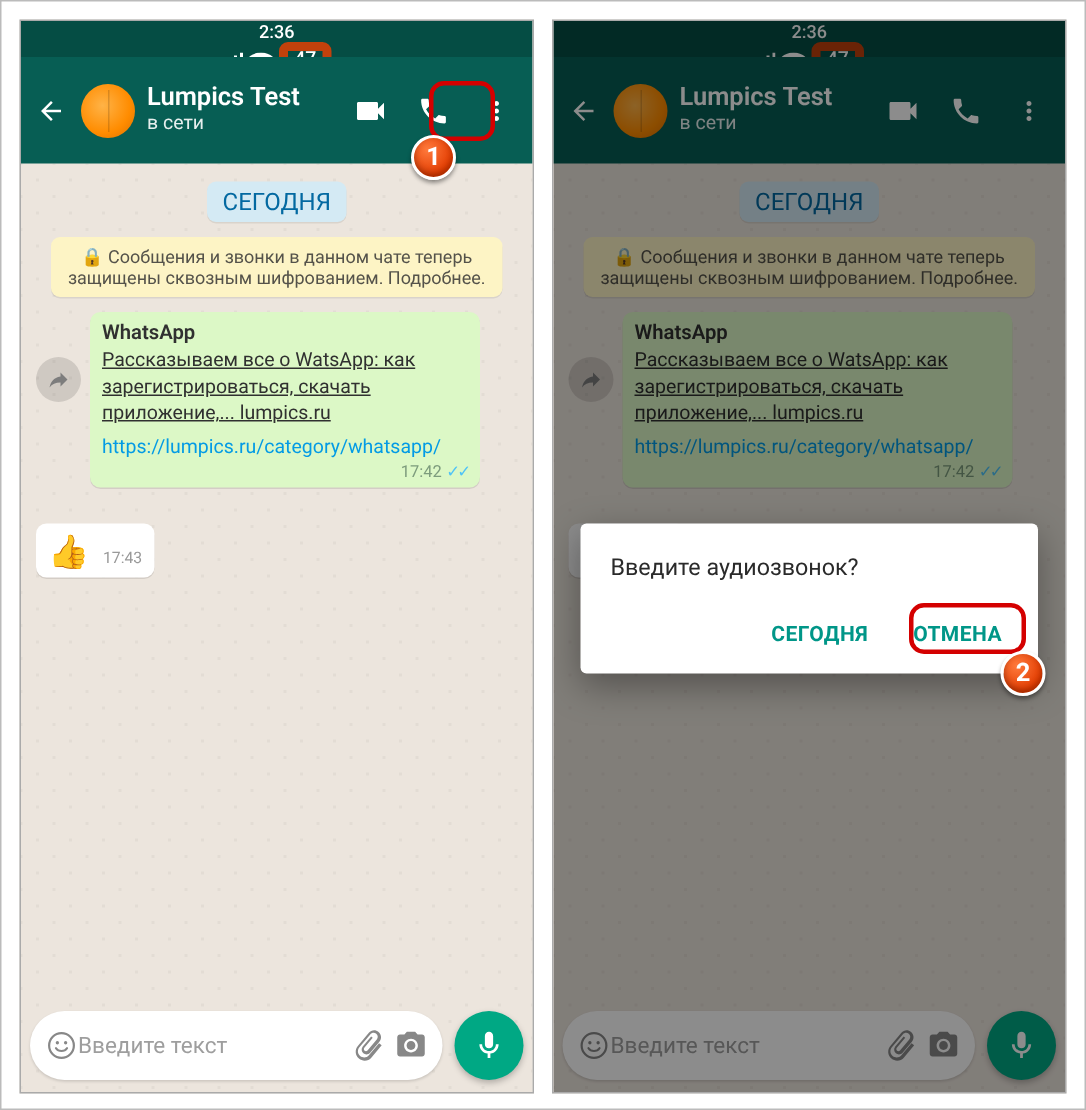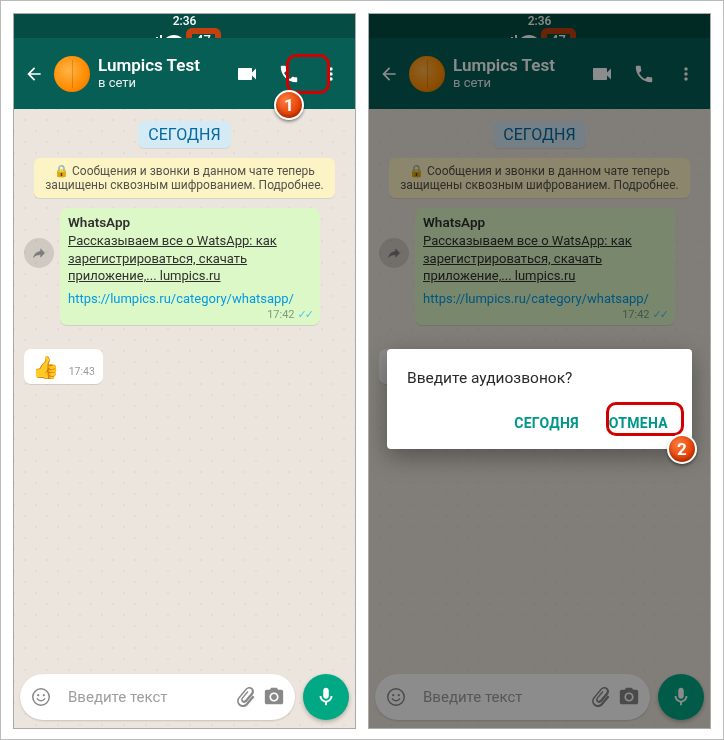--- a/index.html
+++ b/index.html
@@ -135,21 +135,21 @@
   .input-bar{
     position:absolute; left:6px; right:6px; bottom:8px;
     display:flex; align-items:center; gap:8px;
     z-index: 2;
   }
   .input-field{
     flex:1; background:#fff; border-radius:24px; height:46px;
     display:flex; align-items:center; padding:0 10px;
     box-shadow: 0 1px 2px rgba(0,0,0,0.15);
   }
-  .input-field .ph{ color:#9e9e9e; flex:1; margin-left:16px; font-size:15px;}
+  .input-field .ph{ color:#9e9e9e; flex:1; margin-left:0; font-size:15px;}
   .input-field .icon{ color:#7a7a7a; width:22px; display:flex; justify-content:center;}
   .mic-btn{
     width:46px; height:46px; border-radius:50%; background:#00a884;
     display:flex; align-items:center; justify-content:center;
     box-shadow:0 2px 4px rgba(0,0,0,0.25);
     cursor:pointer;
   }
   
   .red-ring{
     position:absolute; border:3px solid #d40000; border-radius:10px;

